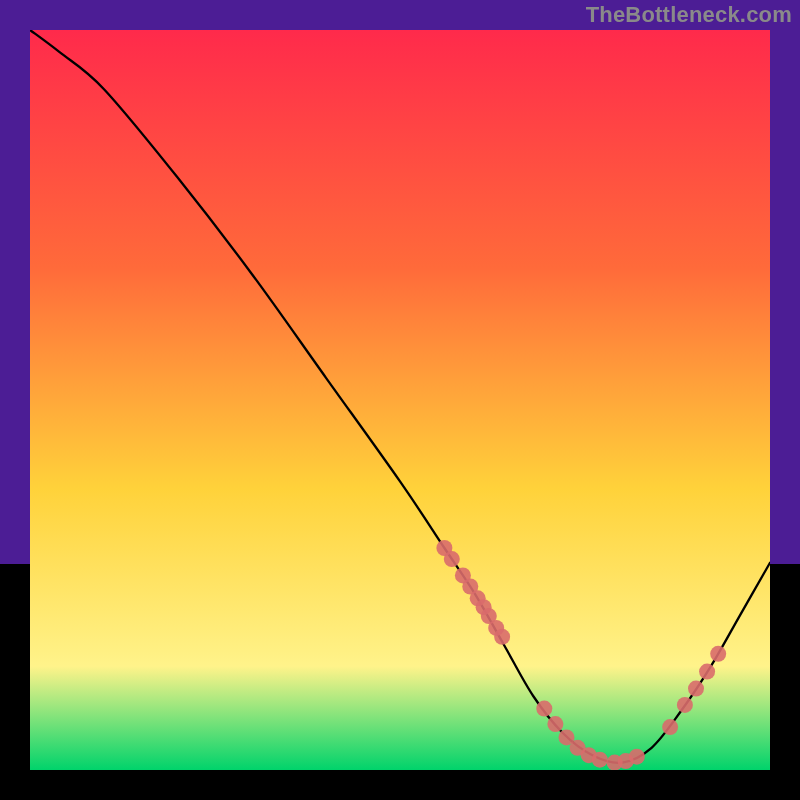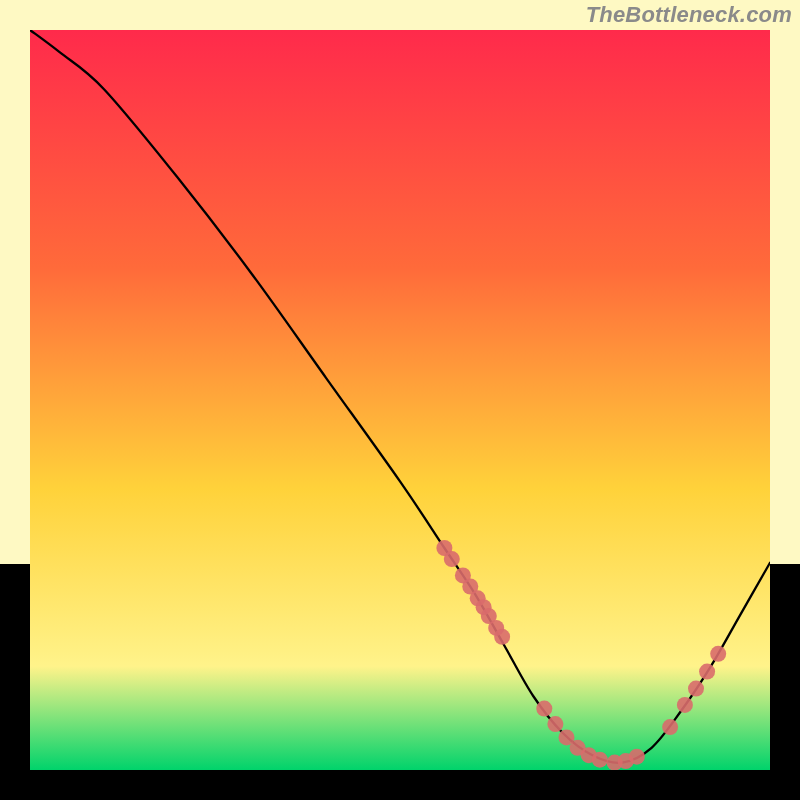--- a/index.html
+++ b/index.html
@@ -7,22 +7,21 @@
     padding: 0;
     width: 800px;
     height: 800px;
     background: #000000;
     overflow: hidden;
   }
   .wrap {
     position: relative;
     width: 800px;
     height: 564px;
-    background: #fef9c3;
-    font-style: italic;
+    background: #4c1d95;
   }
   .watermark {
     position: absolute;
     top: 2px;
     right: 8px;
     font-family: Arial, Helvetica, sans-serif;
     font-size: 22px;
     font-weight: 600;
     color: #8a8a8a;
     letter-spacing: 0.2px;

